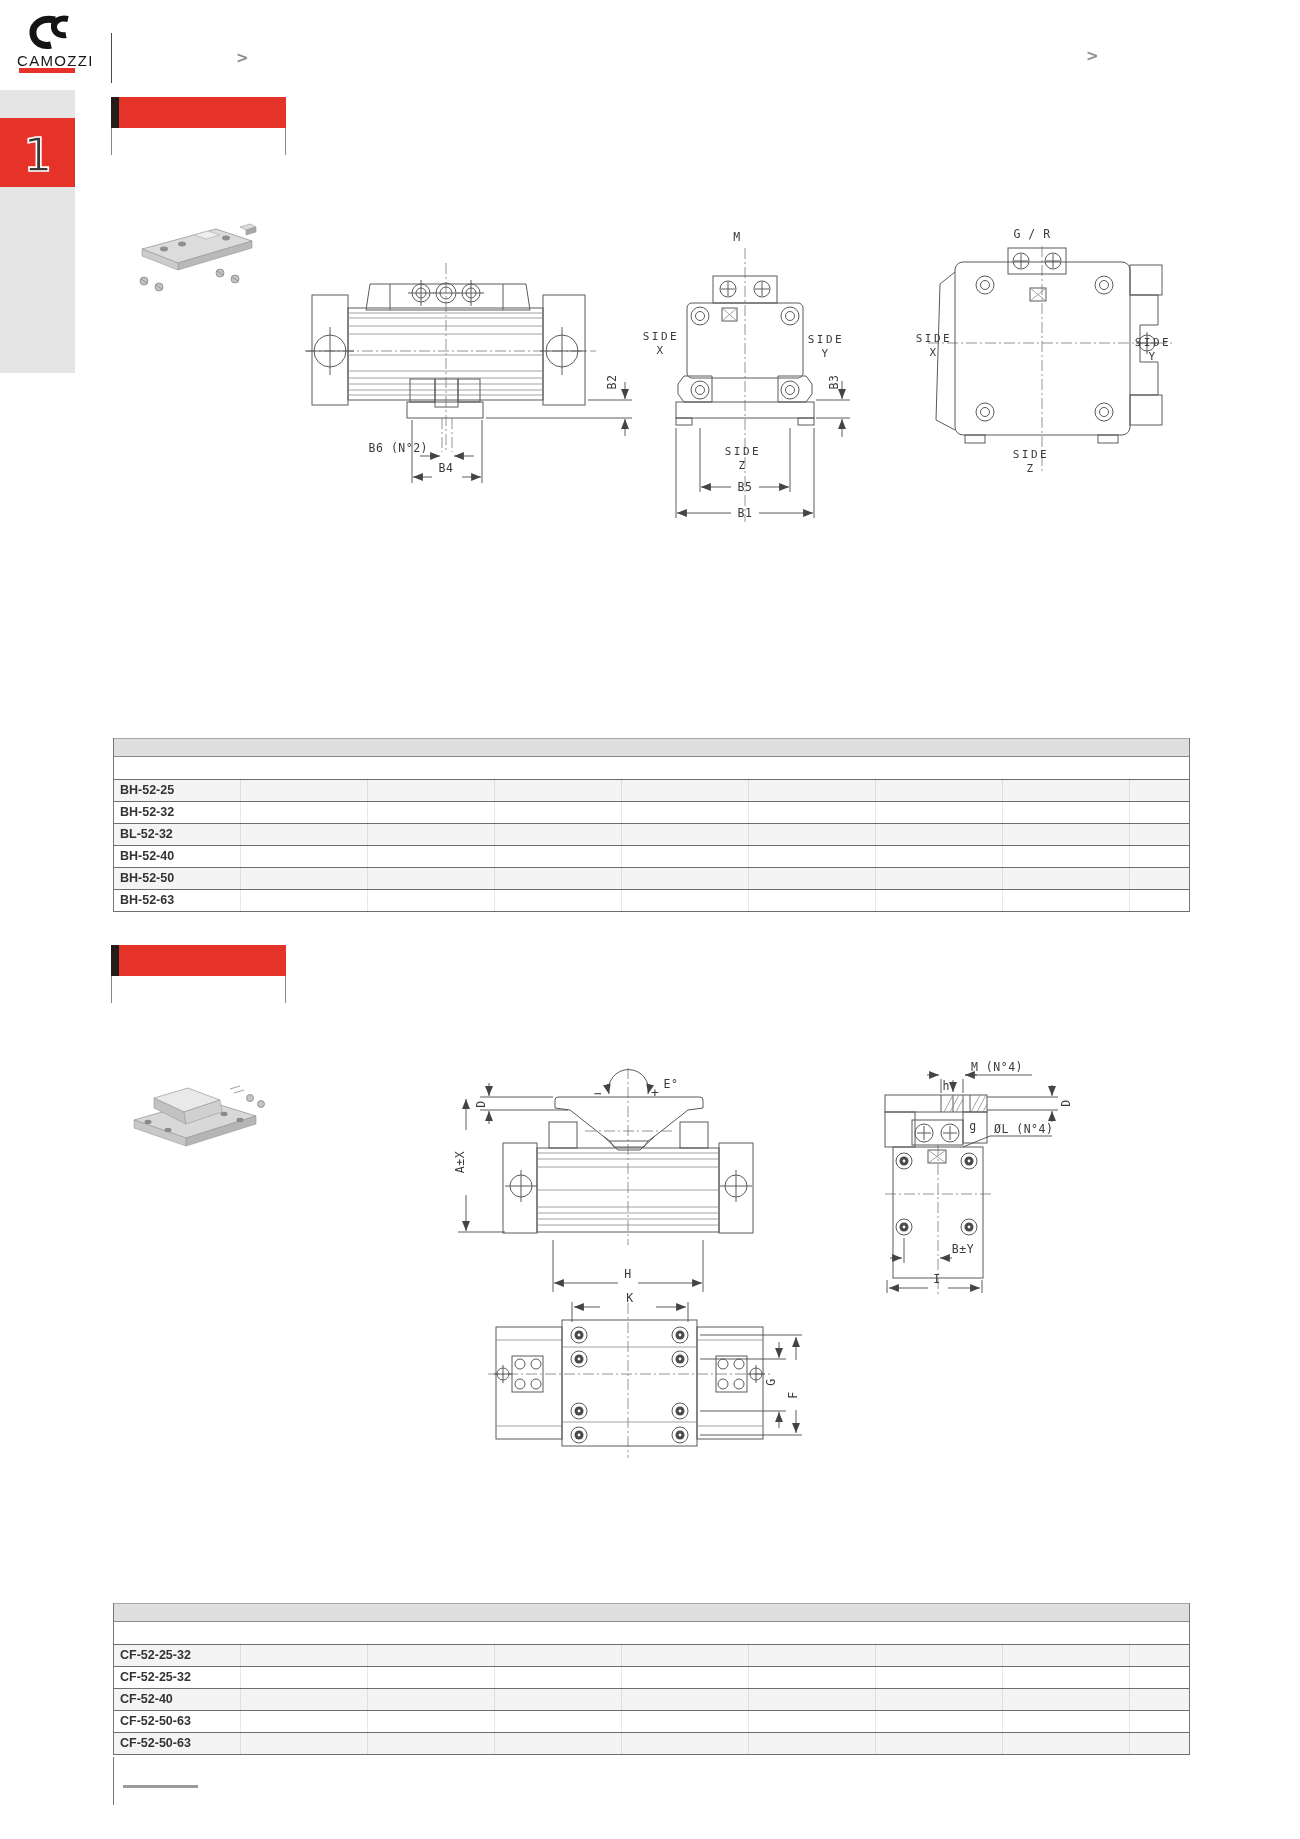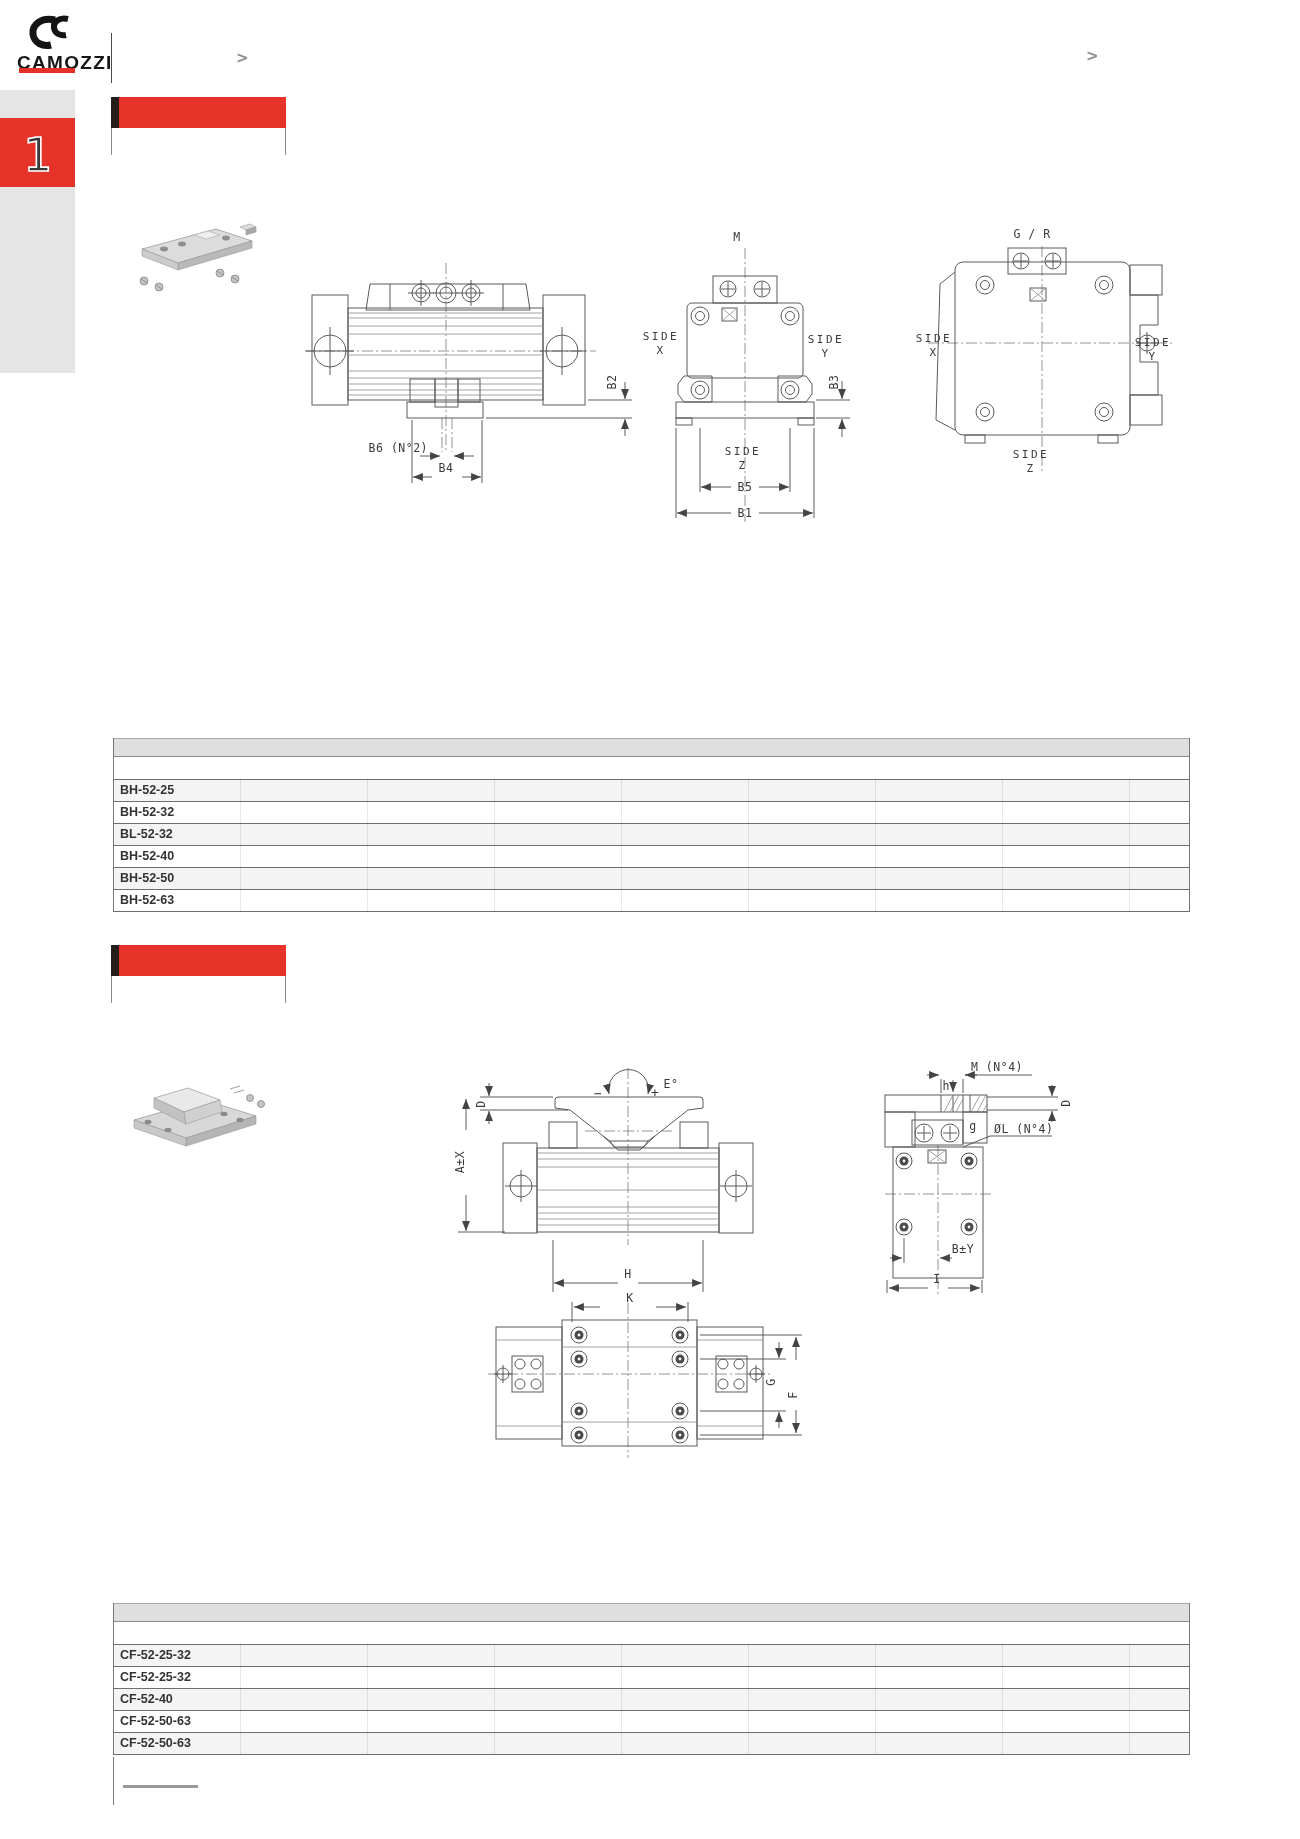--- a/index.html
+++ b/index.html
@@ -1,20 +1,20 @@
 <!DOCTYPE html>
 <html><head>
 <meta charset="utf-8">
 <style>
   html,body{margin:0;padding:0;}
   body{width:1300px;height:1839px;background:#fff;position:relative;
        font-family:"Liberation Sans",sans-serif;overflow:hidden;}
   .abs{position:absolute;}
   
-  #logo-text{position:absolute;left:17px;top:52px;font-size:19px;font-weight:bold;
+  #logo-text{position:absolute;left:17px;top:52px;font-size:15px;font-weight:normal;
              letter-spacing:1.3px;color:#161616;}
   #logo-underline{position:absolute;left:19px;top:68px;width:56px;height:5px;background:#e6332a;}
   #head-rule{position:absolute;left:111px;top:33px;width:1px;height:50px;background:#4a4a4a;}
   .chev{position:absolute;color:#8f8f8f;font-size:15px;font-weight:bold;
         font-family:"DejaVu Sans",sans-serif;}
   
   #side-gray{position:absolute;left:0;top:90px;width:75px;height:283px;background:#e5e5e5;}
   #side-red{position:absolute;left:0;top:118px;width:75px;height:69px;background:#e6332a;}
   
   .secbar{position:absolute;left:111px;width:175px;height:31px;background:#e6332a;}

